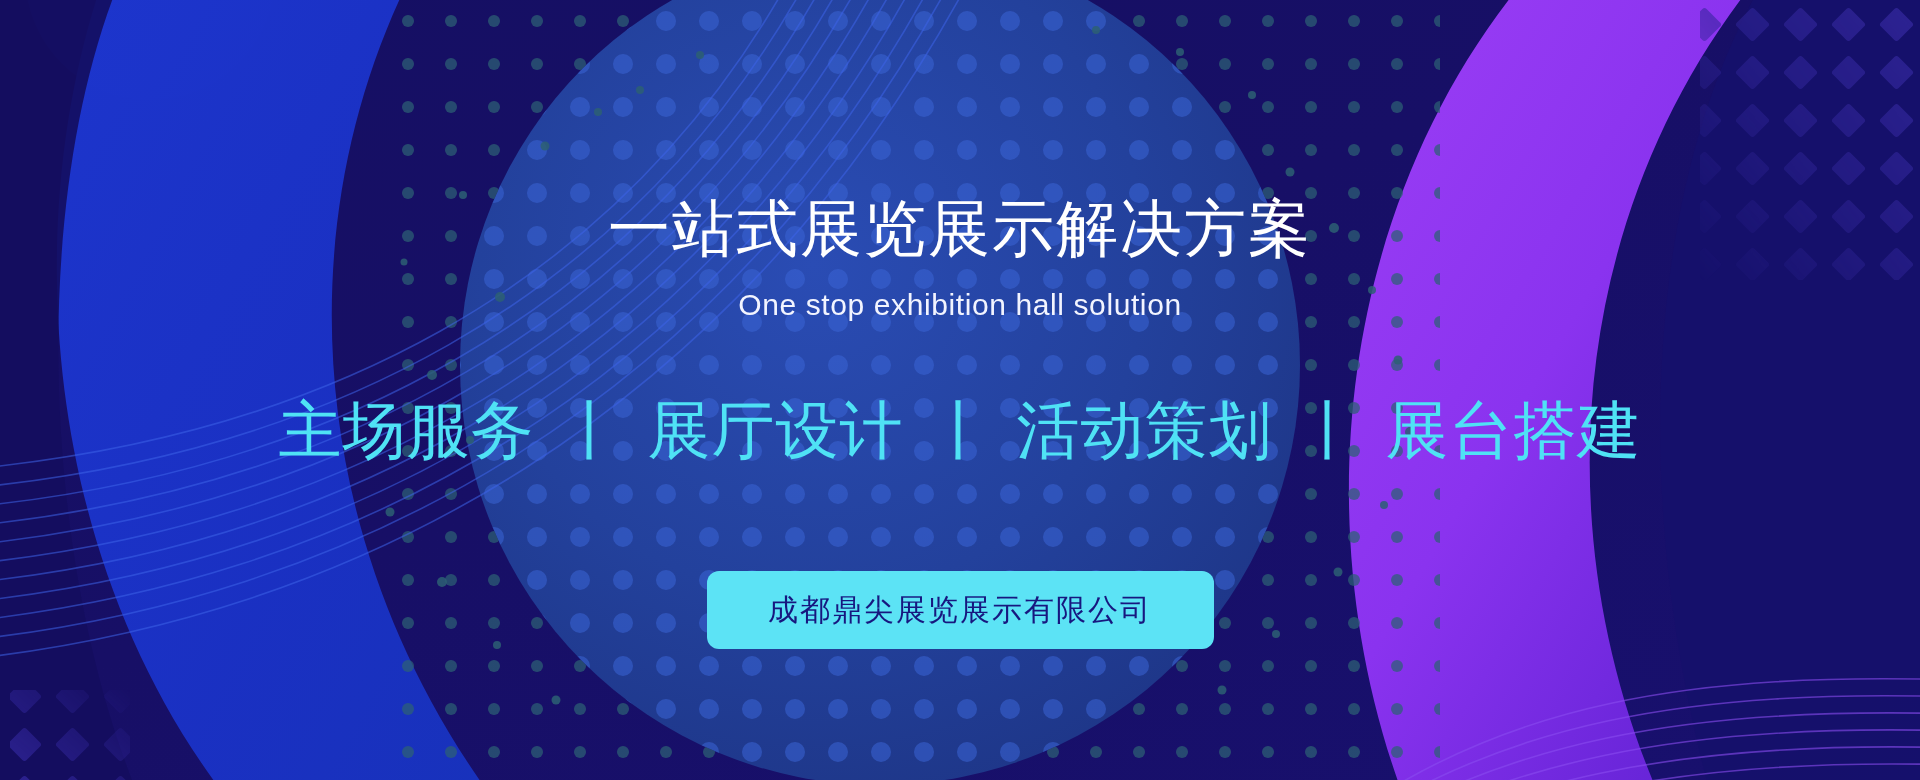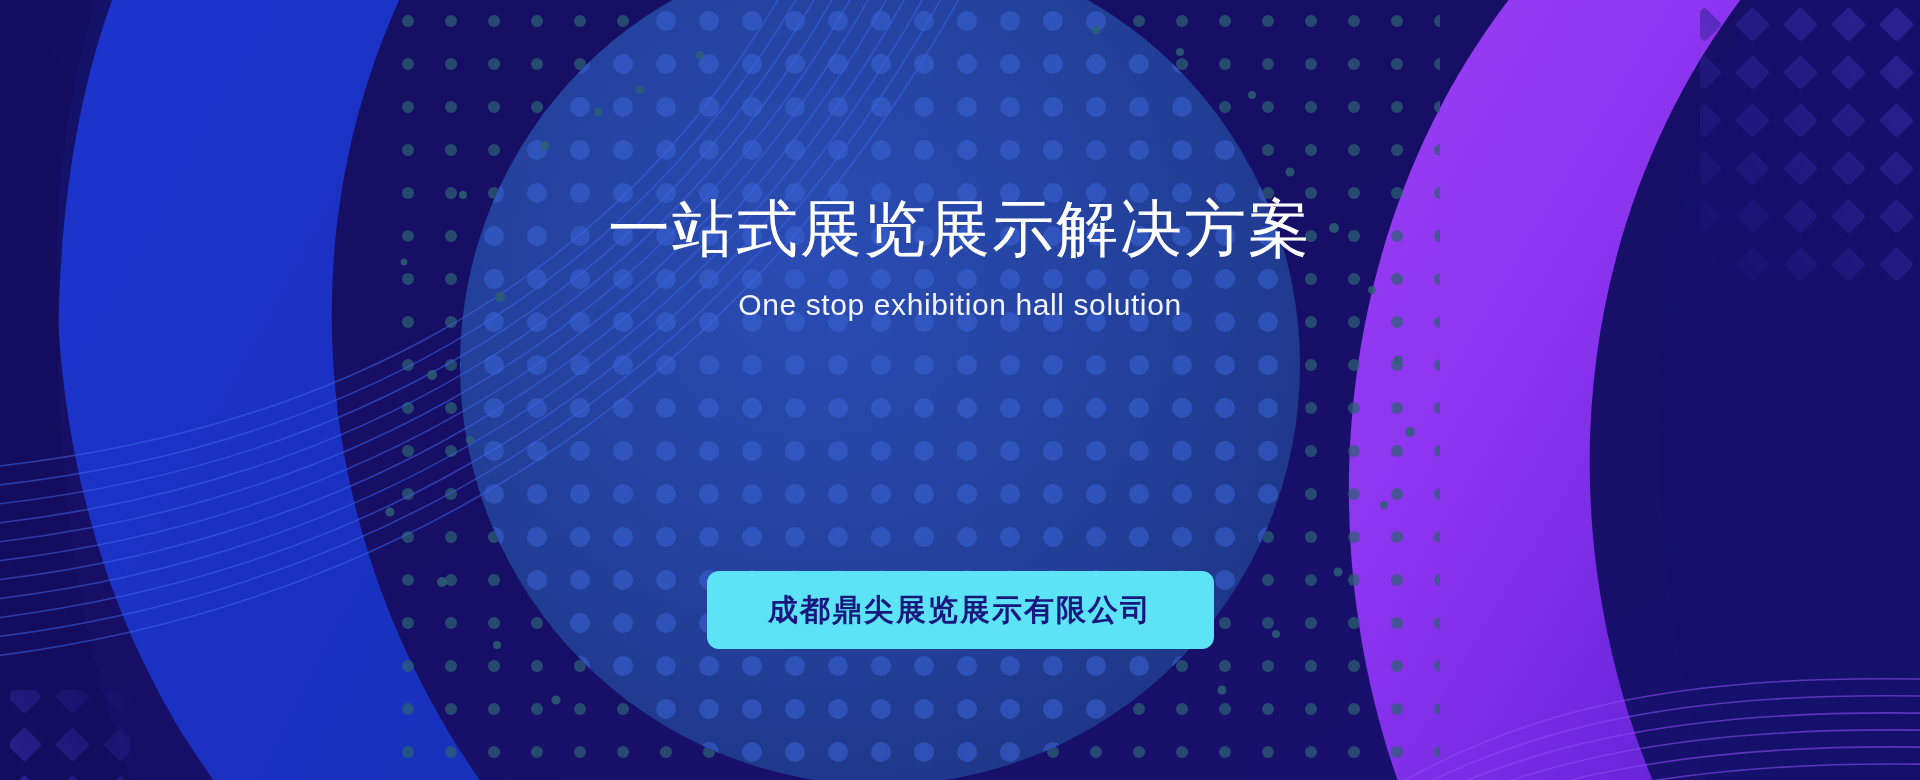--- a/index.html
+++ b/index.html
@@ -72,21 +72,21 @@
   }
   .cta {
     display:flex;
     align-items:center;
     justify-content:center;
     width:507px; height:78px;
     border-radius:12px;
     background:#5ce3f5;
     color:#17177f;
     font-size:30px;
-    font-weight:700;
+    font-weight:400;
     letter-spacing:2px;
     cursor:pointer;
     border:none;
     font-family:"Liberation Sans","DejaVu Sans",sans-serif;
     white-space:nowrap;
   }
 </style>
 </head>
 <body>
 
@@ -261,19 +261,28 @@
       <circle cx="700" cy="55" r="4"></circle>
     </g>
   </svg>
 
   <div class="content">
 
     <div class="title-cn">一站式展览展示解决方案</div>
 
     <div class="title-en">One stop exhibition hall solution</div>
 
+    <div class="services">
+      <span>主场服务</span>
+      <span class="sep">丨</span>
+      <span>展厅设计</span>
+      <span class="sep">丨</span>
+      <span>活动策划</span>
+      <span class="sep">丨</span>
+      <span>展台搭建</span>
+    </div>
 
     <div class="cta-wrap">
       <button class="cta">成都鼎尖展览展示有限公司</button>
     </div>
 
   </div>
 </div>
 
 </body></html>

